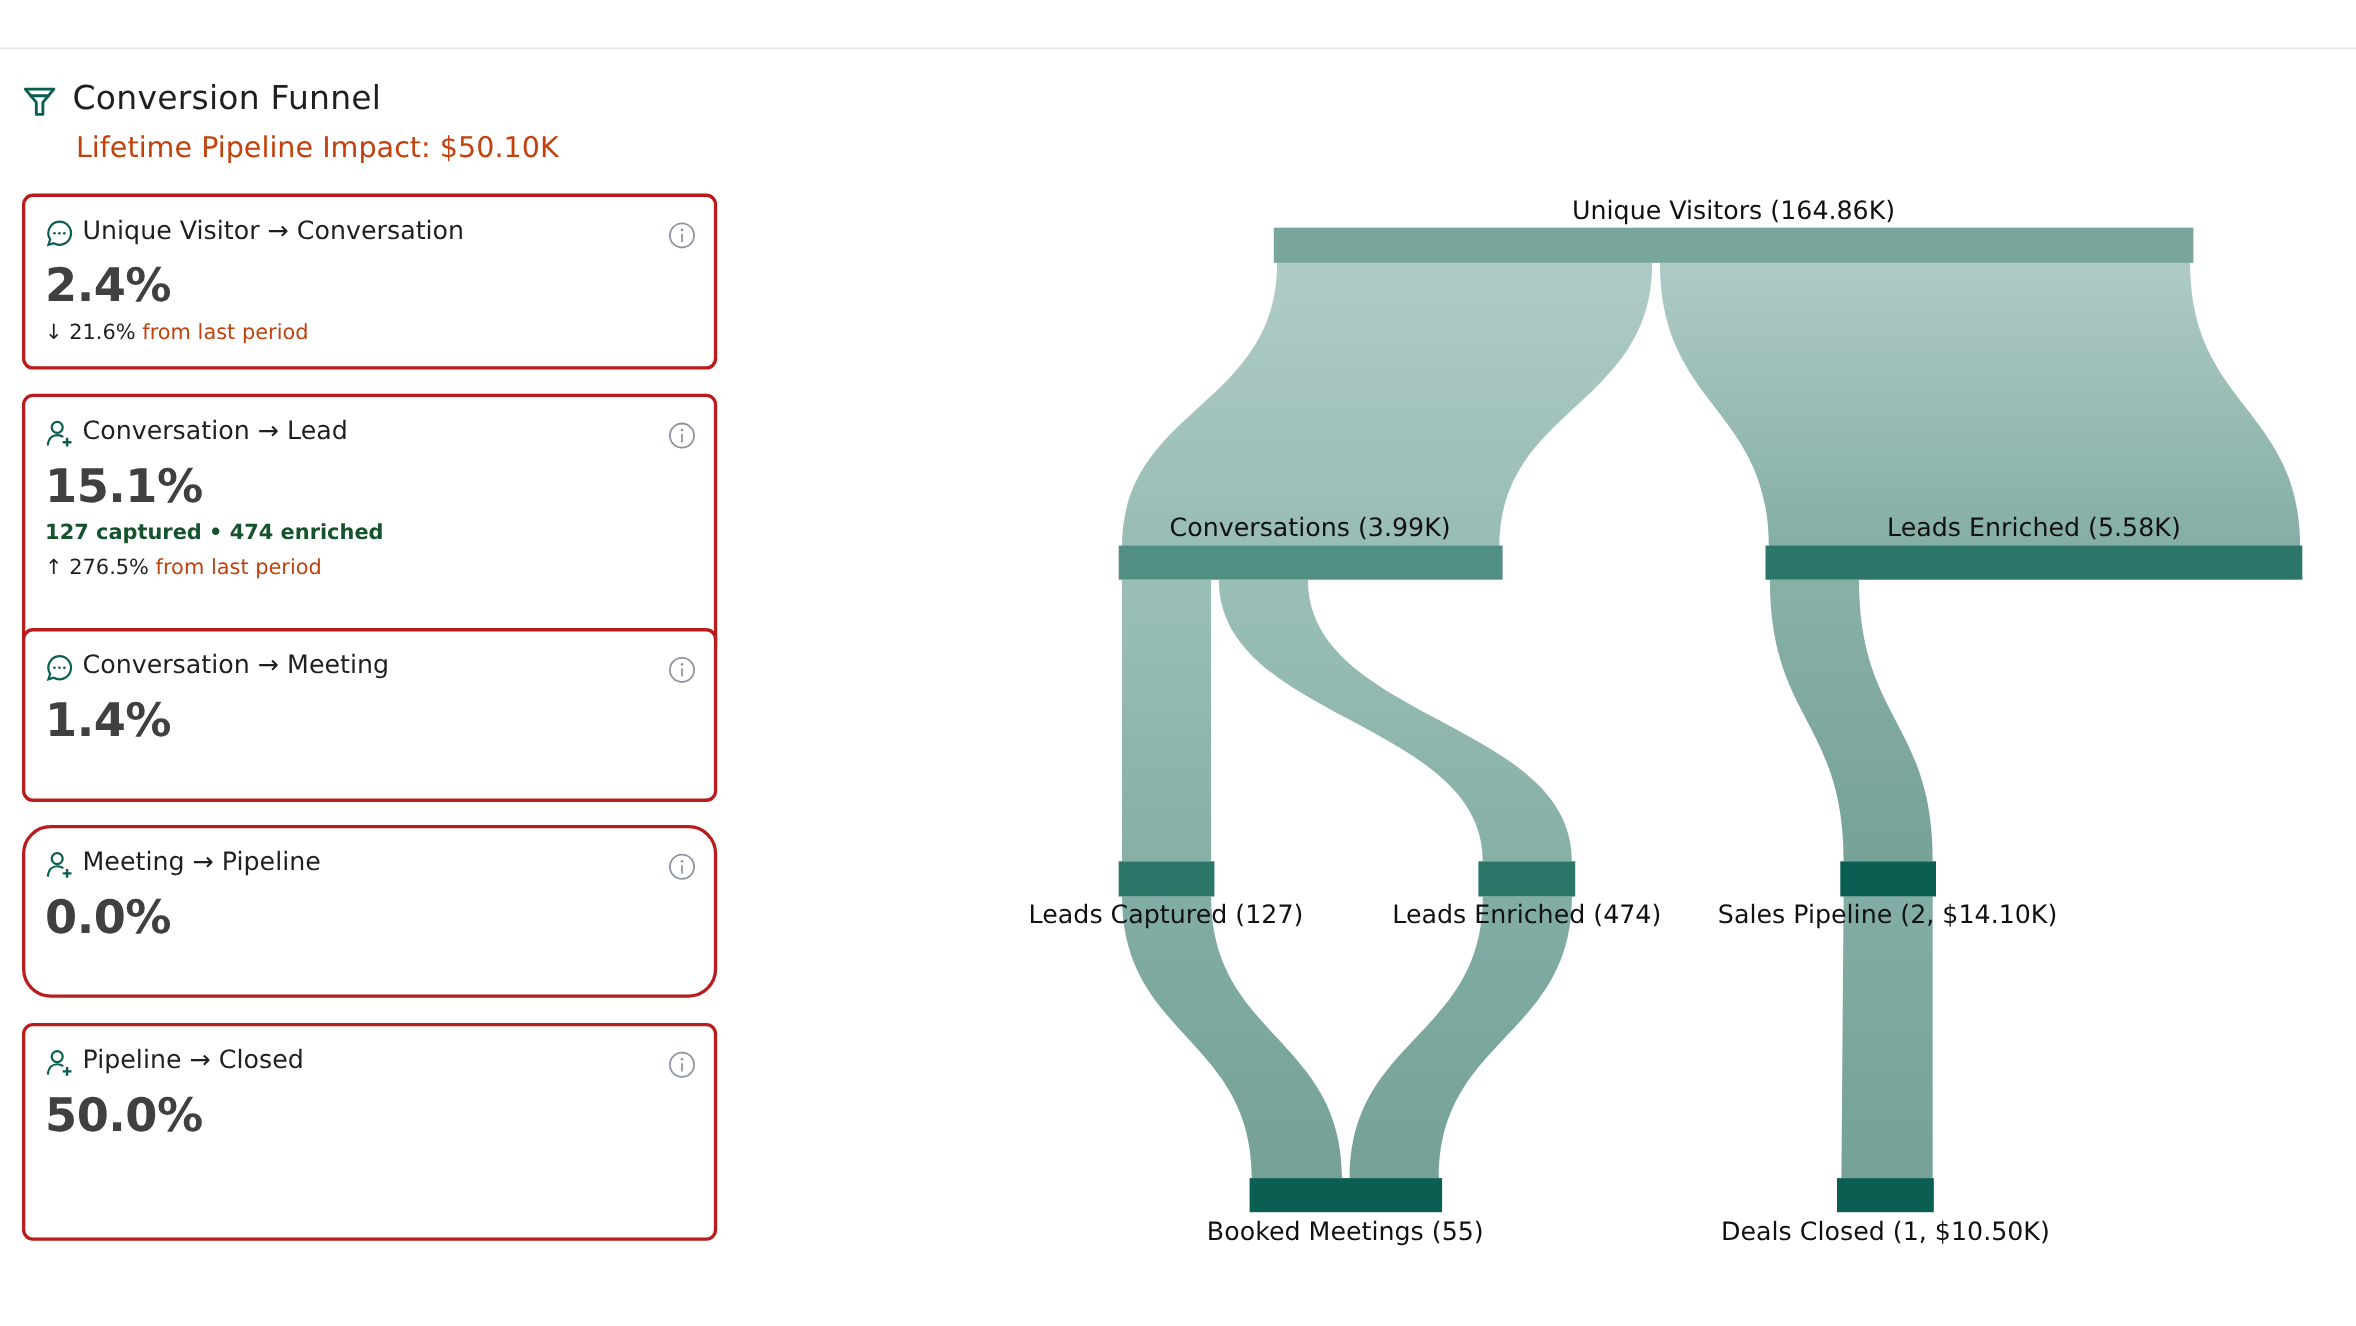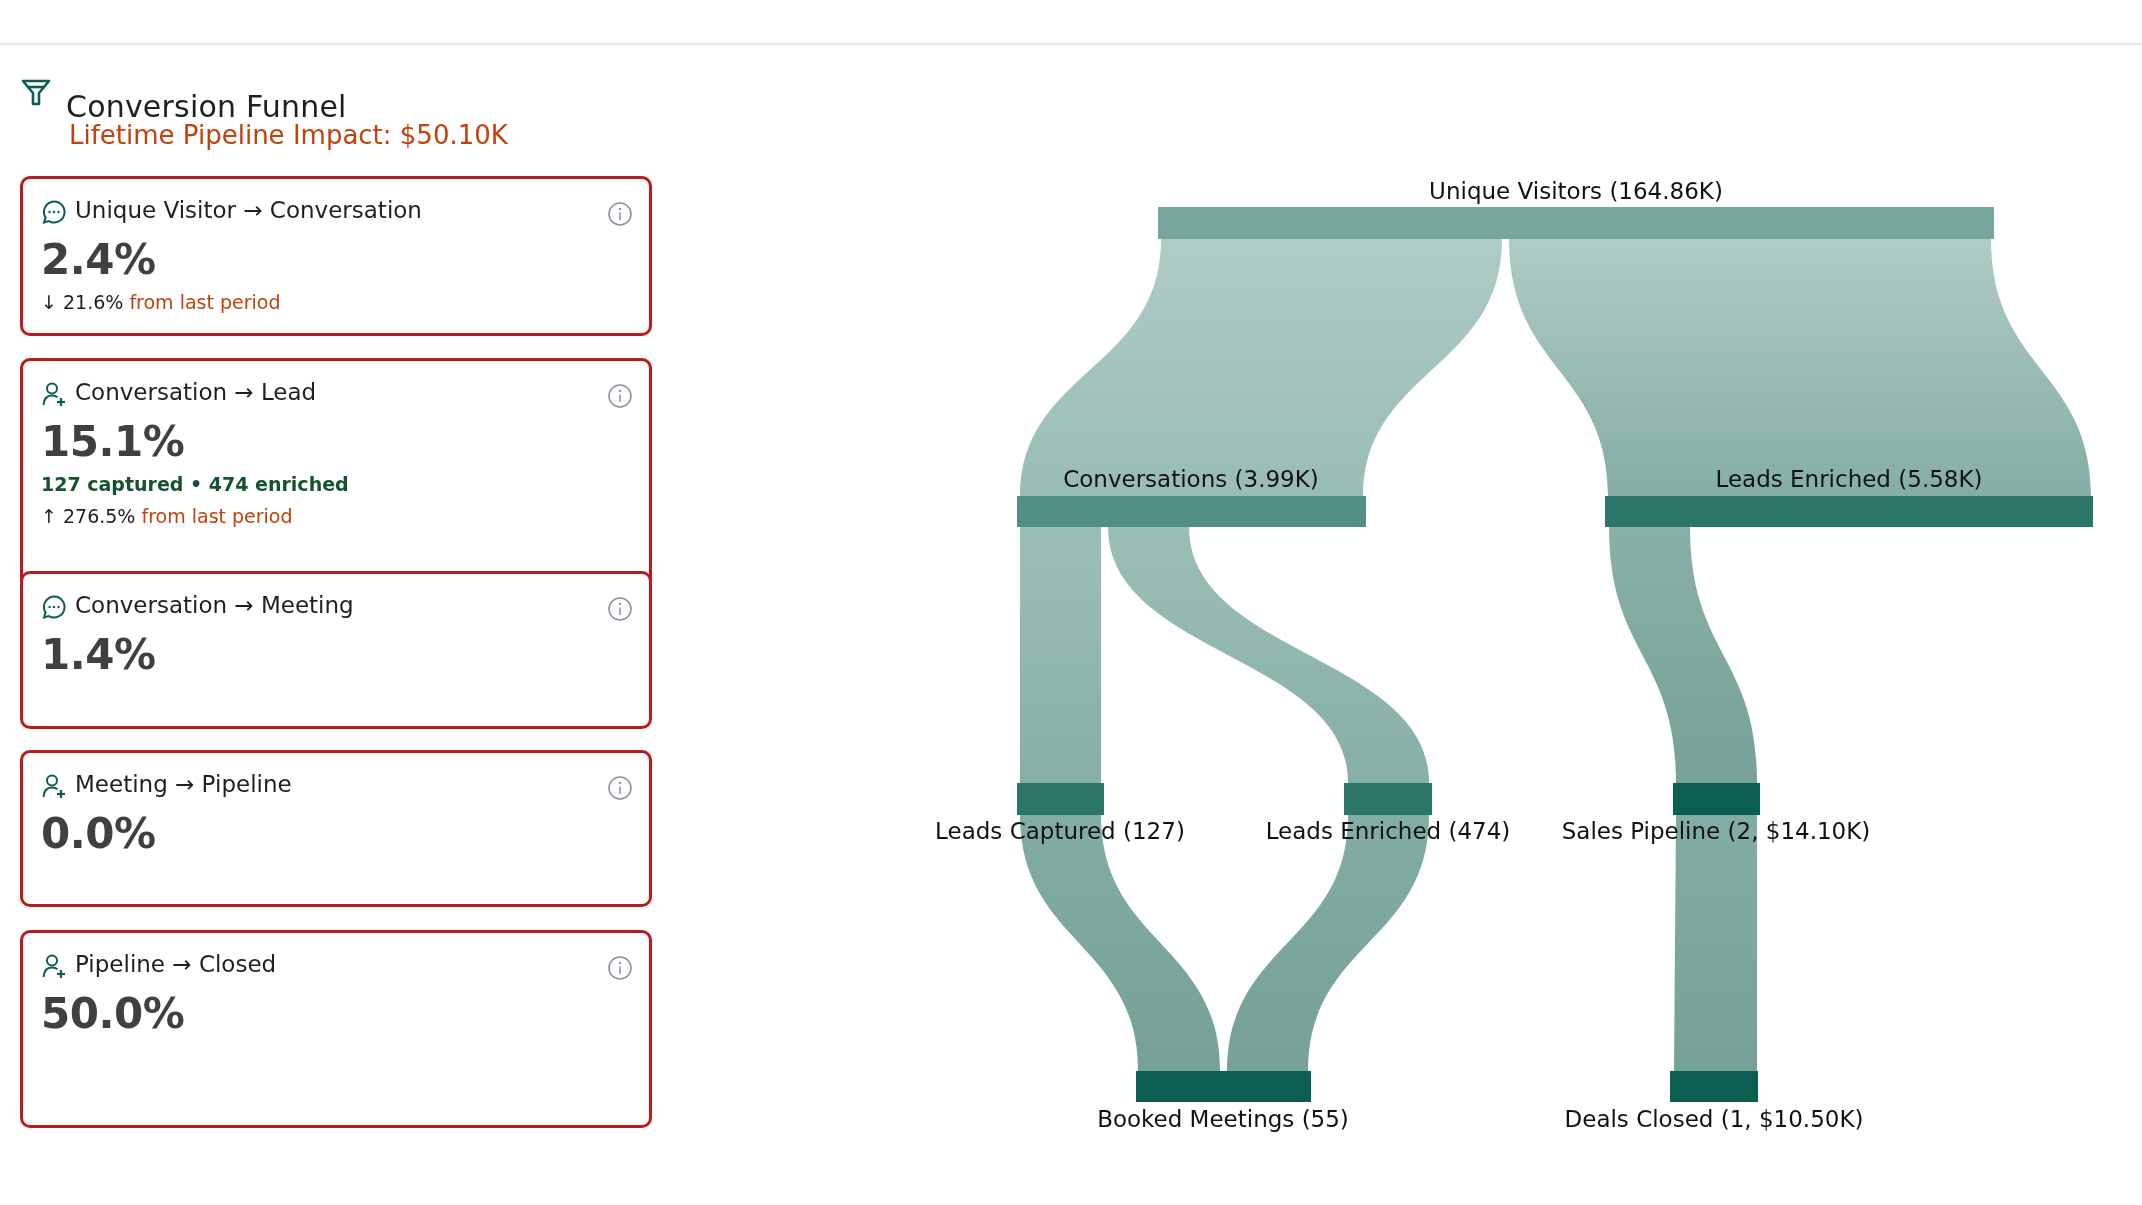--- a/index.html
+++ b/index.html
@@ -3,21 +3,21 @@
 <meta charset="utf-8">
 <style>
   html, body { margin: 0; padding: 0; background: #ffffff; }
   body { width: 2142px; height: 1205px; position: relative; overflow: hidden;
          font-family: "DejaVu Sans", sans-serif; color: #1f1f1f; }
   .topbar { position: absolute; left: 0; top: 0; width: 2142px; height: 43px;
             border-bottom: 2px solid #e8e8e8; background: #ffffff; }
   .header { position: absolute; left: 20px; top: 72px; }
   .header .funnel { position: absolute; left: 0; top: 4px; width: 32px; height: 32px; }
   .header .title { position: absolute; left: 46px; top: 0; font-size: 30px; white-space: nowrap;
-                   color: #1f1f1f; letter-spacing: 0.2px; margin-top: 17px; }
+                   color: #1f1f1f; letter-spacing: 0.2px; }
   .header .subtitle { position: absolute; left: 49px; top: 48px; font-size: 26px; white-space: nowrap;
                       color: #c2410c; }
   .card { position: absolute; left: 20px; width: 632px; background: #fff;
           border: 3px solid #b91c1c; border-radius: 10px; box-sizing: border-box; }
   .card .ctitle { position: absolute; left: 52px; top: 18px; font-size: 23px; white-space: nowrap; color: #1f1f1f; }
   .card .cicon { position: absolute; left: 18px; top: 20px; width: 26px; height: 26px; }
   .card .info { position: absolute; right: 16px; top: 22px; width: 26px; height: 26px; }
   .card .value { position: absolute; left: 18px; top: 56px; font-size: 42px; font-weight: bold; color: #404040; letter-spacing: -0.5px; }
   .card .detail { position: absolute; left: 18px; font-size: 19px; font-weight: bold; color: #14532d; white-space: nowrap; }
   .card .change { position: absolute; left: 18px; font-size: 19px; white-space: nowrap; color: #1f1f1f; }
@@ -91,21 +91,21 @@
   </svg>
   <div class="ctitle">Conversation → Meeting</div>
   <svg class="info" viewBox="0 0 26 26">
     <circle cx="13" cy="13" r="11" fill="none" stroke="#8d93a0" stroke-width="1.6"></circle>
     <circle cx="13" cy="8" r="1.2" fill="#8d93a0"></circle>
       <line x1="13" y1="11.5" x2="13" y2="19" stroke="#8d93a0" stroke-width="1.6"></line>
   </svg>
   <div class="value">1.4%</div>
 </div>
 
-<div class="card" style="top:750px;height:157px;">
+<div class="card" style="top:750px;height:157px;border-radius:26px;">
   <svg class="cicon" viewBox="0 0 26 26">
     <circle cx="11" cy="7.5" r="5" fill="none" stroke="#0b5e52" stroke-width="2"></circle>
     <path d="M2.5 24 C3 17 7 14.5 11 14.5 C13 14.5 15 15 16.5 16.3" fill="none" stroke="#0b5e52" stroke-width="2"></path>
     <line x1="20" y1="17" x2="20" y2="25" stroke="#0b5e52" stroke-width="2.2"></line>
       <line x1="16" y1="21" x2="24" y2="21" stroke="#0b5e52" stroke-width="2.2"></line>
   </svg>
   <div class="ctitle">Meeting → Pipeline</div>
   <svg class="info" viewBox="0 0 26 26">
     <circle cx="13" cy="13" r="11" fill="none" stroke="#8d93a0" stroke-width="1.6"></circle>
     <circle cx="13" cy="8" r="1.2" fill="#8d93a0"></circle>

